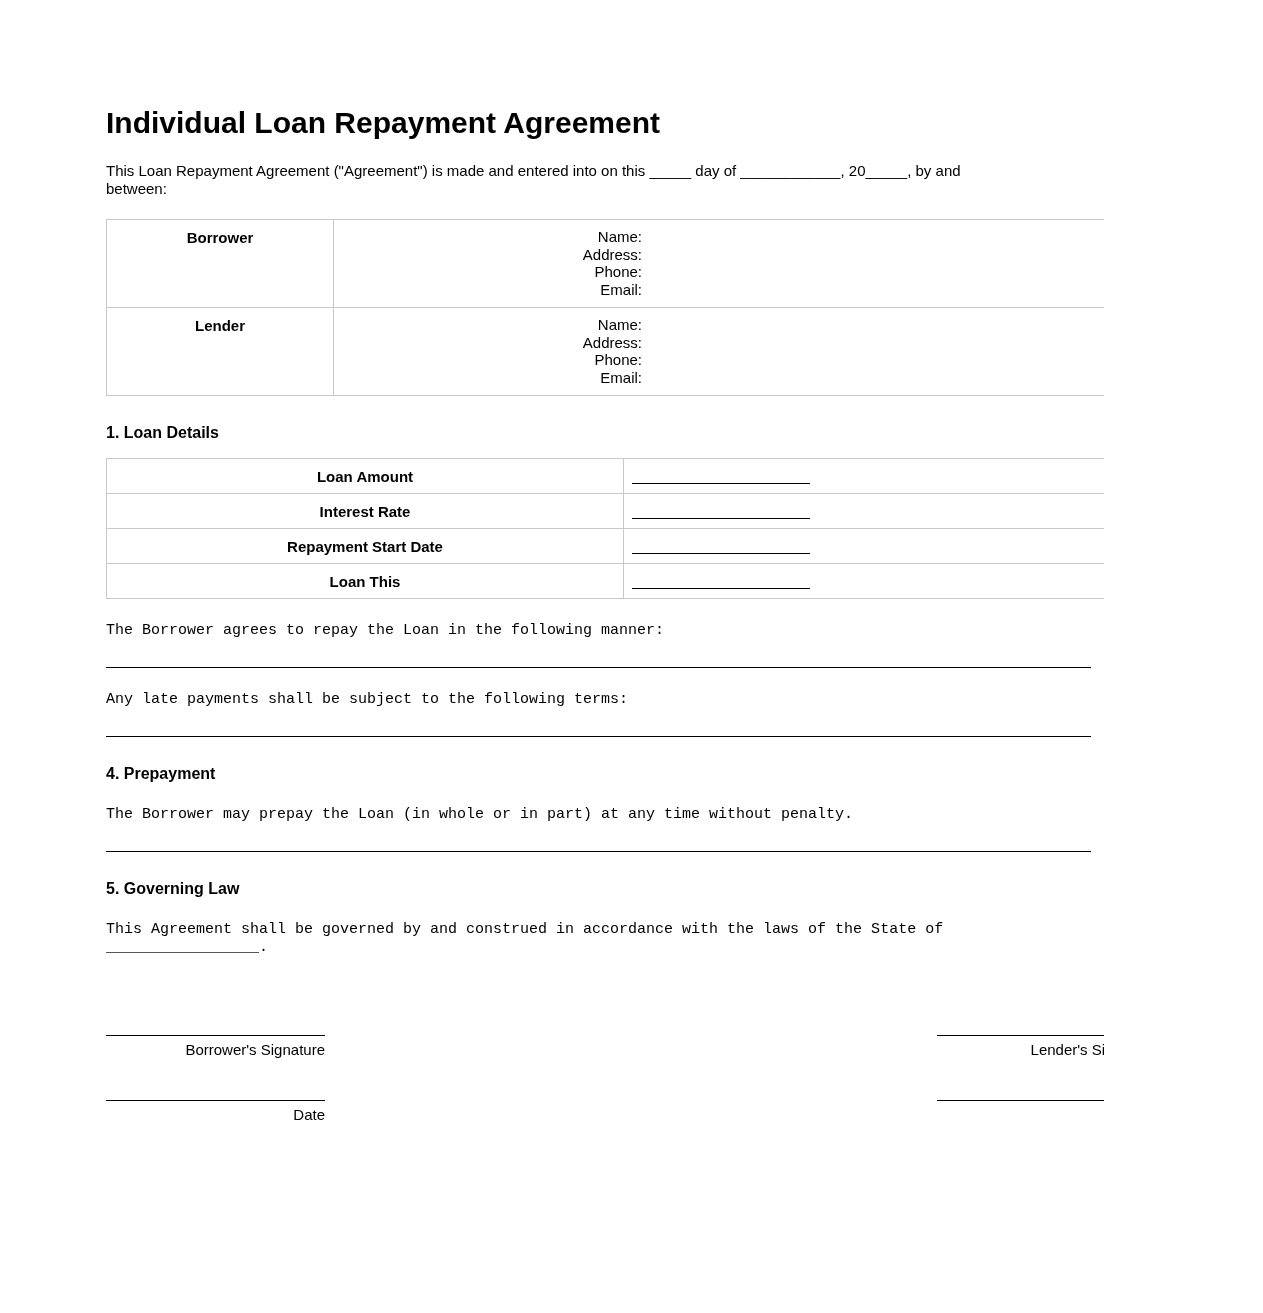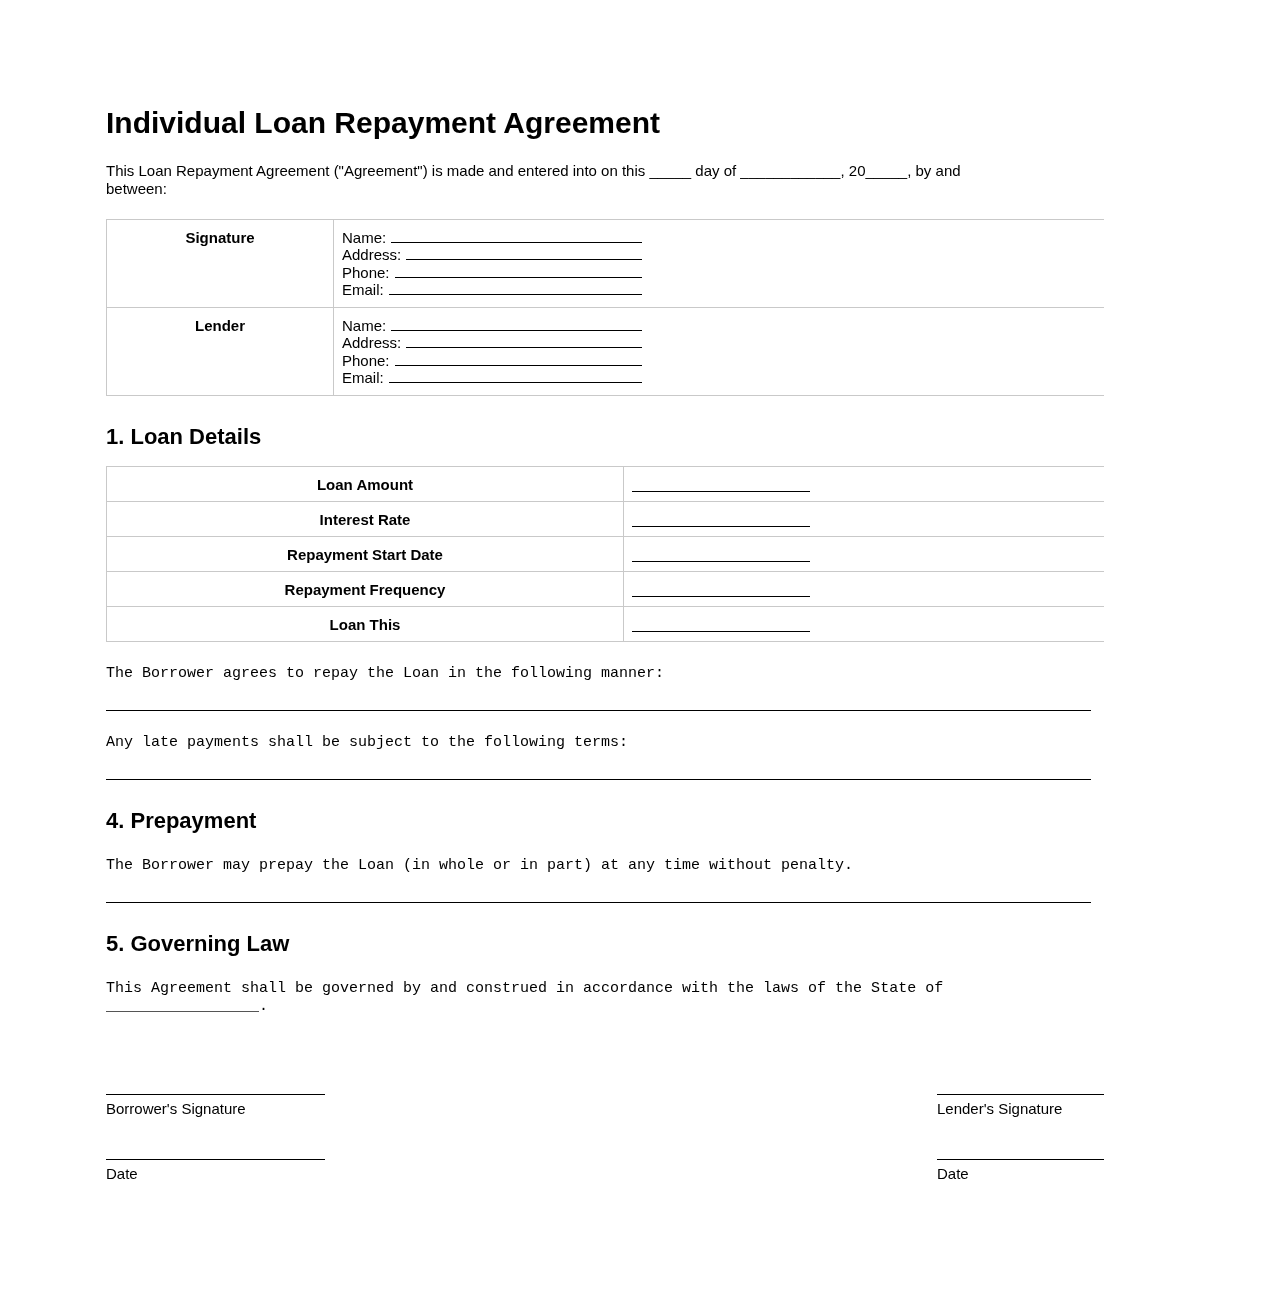--- a/index.html
+++ b/index.html
@@ -35,32 +35,33 @@
     text-align: center;
     font-weight: 700;
     padding-top: 9px;
   }
   .fields-cell { padding: 8px 10px 9px 8px; }
   .field-line {
     display: flex;
     align-items: flex-end;
     width: 300px;
     height: 17.5px;
+    flex-direction: column;
   }
   .field-label { white-space: pre; line-height: 17px; }
   .field-blank {
     flex: 1;
     margin-left: 5px;
     margin-bottom: 3px;
     border-bottom: 1.5px solid #000000;
     height: 0;
   }
   
   h2 {
-    font-size: 22px;
+    font-size: 16px;
     font-weight: 700;
     margin: 28px 0 16px 0;
   }
   .loan td { border: 1px solid #c9c9c9; height: 35px; vertical-align: middle; }
   .loan-label-cell {
     width: 517px;
     text-align: center;
     font-weight: 700;
     border-radius: 11px;
   }
@@ -88,36 +89,37 @@
     margin-top: 78px;
   }
   .sig-col { width: 219px; }
   .sig-line, .date-line {
     border-top: 1px solid #000000;
     height: 0;
   }
   .sig-label, .date-label {
     margin-top: 5px;
     line-height: 17px;
+    text-align: right;
   }
   .date-line { margin-top: 42px; }
 </style>
 </head>
 <body>
 
 <div class="page">
 
   <h1>Individual Loan Repayment Agreement</h1>
 
   <p class="intro">This Loan Repayment Agreement ("Agreement") is made and entered into on this _____ day of ____________, 20_____, by and between:</p>
 
   <table class="parties">
     <tbody>
         <tr>
-      <td class="role-cell">Signature</td>
+      <td class="role-cell">Borrower</td>
       <td class="fields-cell">
         <div class="field-line">
           <span class="field-label">Name:</span>
           <span class="field-blank"></span>
         </div>
         <div class="field-line">
           <span class="field-label">Address:</span>
           <span class="field-blank"></span>
         </div>
         <div class="field-line">
@@ -161,24 +163,20 @@
         <tr>
       <td class="loan-label-cell">Loan Amount</td>
       <td class="loan-value-cell"><span class="loan-blank"></span></td>
     </tr>
     <tr>
       <td class="loan-label-cell">Interest Rate</td>
       <td class="loan-value-cell"><span class="loan-blank"></span></td>
     </tr>
     <tr>
       <td class="loan-label-cell">Repayment Start Date</td>
-      <td class="loan-value-cell"><span class="loan-blank"></span></td>
-    </tr>
-    <tr>
-      <td class="loan-label-cell">Repayment Frequency</td>
       <td class="loan-value-cell"><span class="loan-blank"></span></td>
     </tr>
     <tr>
       <td class="loan-label-cell">Loan This</td>
       <td class="loan-value-cell"><span class="loan-blank"></span></td>
     </tr>
   </tbody>
     </table>
 
   <section>

